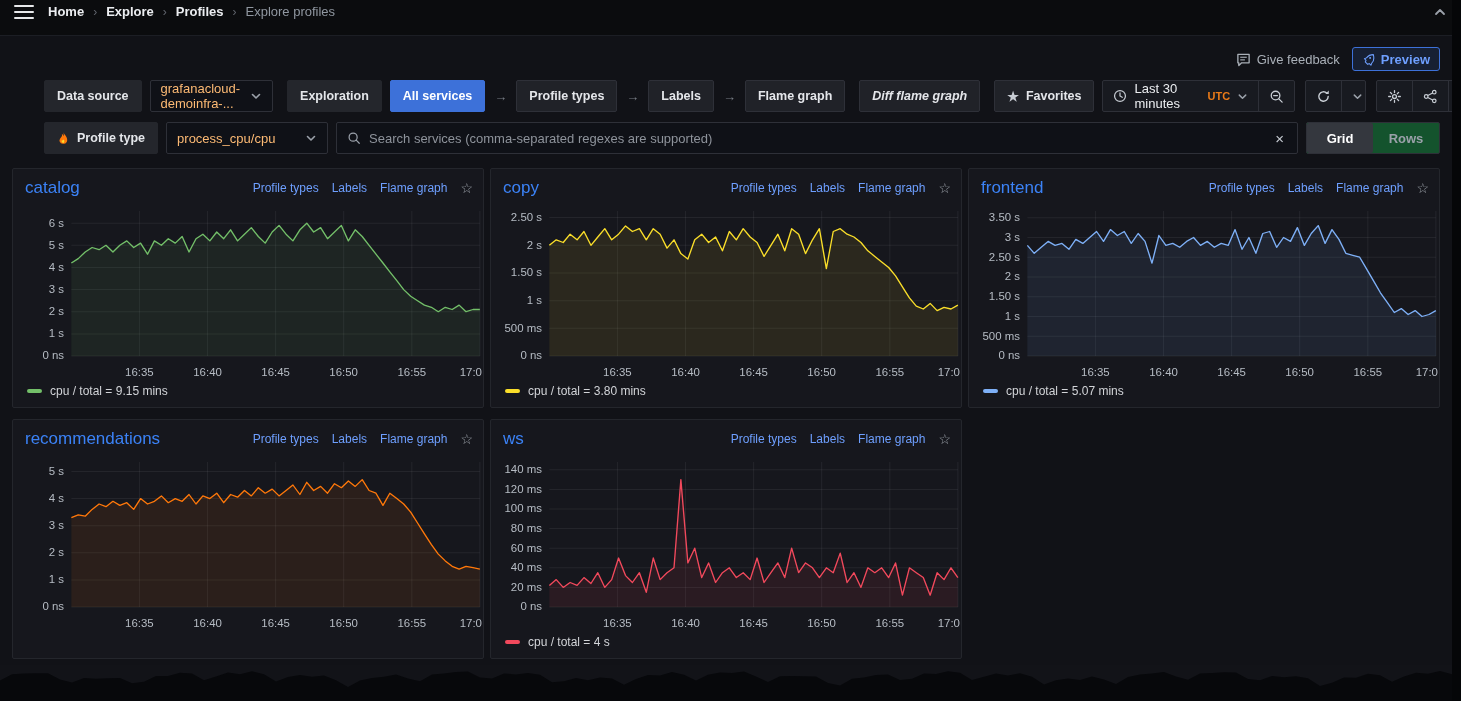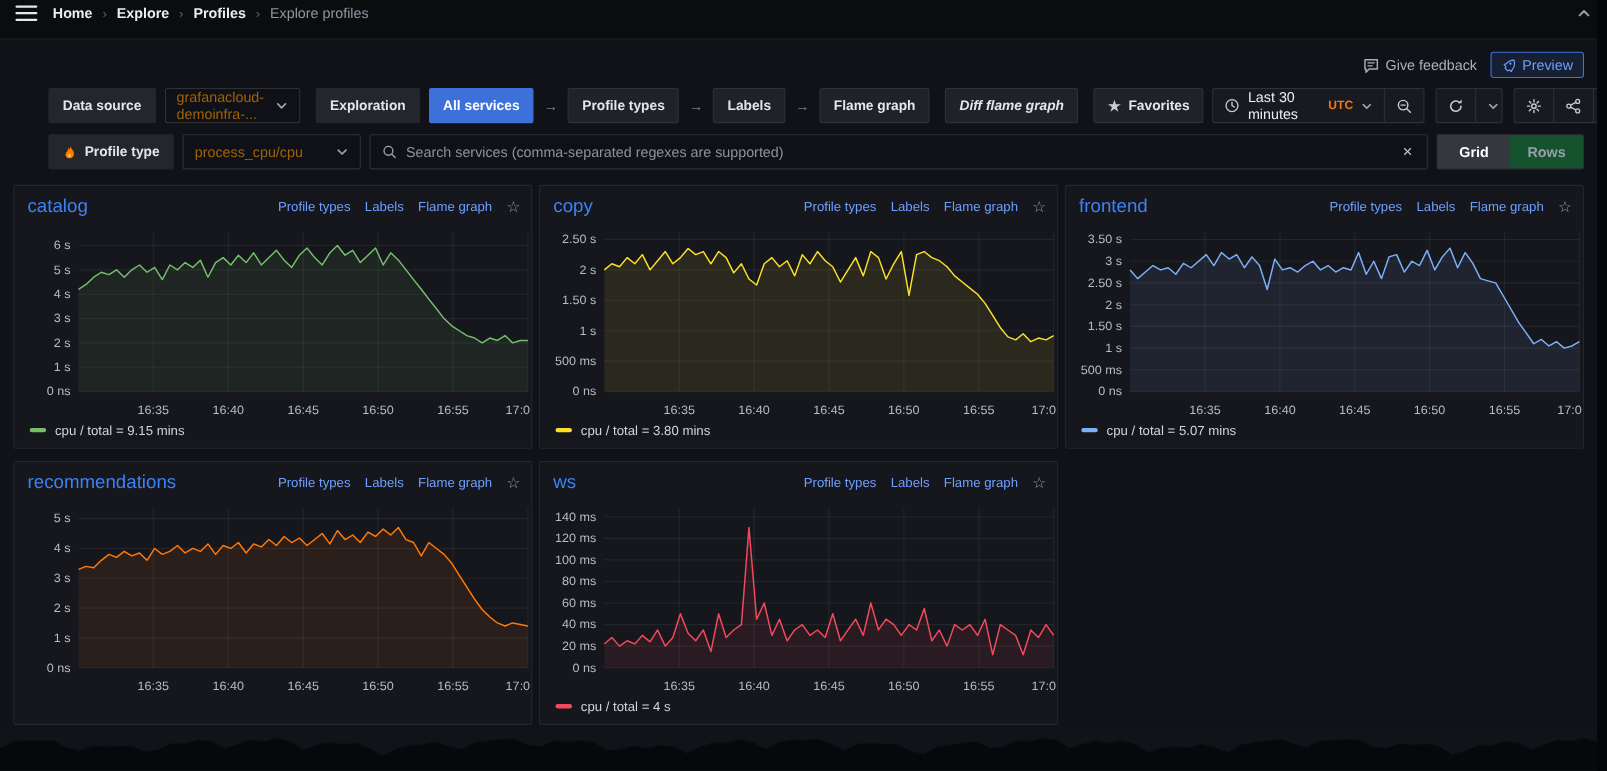--- a/index.html
+++ b/index.html
@@ -16,32 +16,32 @@
   .crumb.muted { color:#9097a0; font-weight:400; cursor:default; }
   .crumb-sep { color:#60646c; font-size:12px; }
   .topbar-spacer { flex:1; }
 
   
   .main { padding:10px 21px 0 12px; }
   .feedback-row { display:flex; justify-content:flex-end; align-items:center; gap:12px; height:26px; margin-bottom:8px; }
   .give-feedback { display:flex; align-items:center; gap:6px; color:#aab0b8; font-size:13px; cursor:pointer; }
   .btn-preview { display:flex; align-items:center; gap:6px; height:24px; padding:0 9px;
     border:1px solid #3d71d9; border-radius:3px; background:rgba(61,113,217,0.15);
-    color:#6e9fff; font-size:13px; font-weight:400; cursor:pointer; }
+    color:#6e9fff; font-size:13px; font-weight:700; cursor:pointer; }
 
   .filter-row { display:flex; align-items:center; gap:8px; margin-bottom:10px; }
   .chip { height:32px; display:flex; align-items:center; gap:7px; padding:0 12px;
     background:#202228; border:1px solid #2e3038; border-radius:2px;
     color:#e4e6ea; font-size:12.5px; font-weight:600; white-space:nowrap; }
   .chip.label-only { background:#24262c; border-color:#24262c;margin-left:32px; }
   .chip.active { background:#3d71d9; border-color:#3d71d9; color:#fff; cursor:pointer; }
   .chip.clickable { cursor:pointer; }
   .dropdown { height:32px; display:flex; align-items:center; justify-content:space-between; gap:10px;
     padding:0 10px; background:#0f1117; border:1px solid #2e3038; border-radius:2px;
-    color:#a16207; font-size:13px; font-weight:500; cursor:pointer; }
+    color:#fdba74; font-size:13px; font-weight:500; cursor:pointer; }
   .dropdown.ds { width:232px; }
   .dropdown.pt { width:162px; }
   .step-arrow { color:#787d85; font-size:13px; padding:0 1px; }
   .filter-right { margin-left:auto; display:flex; align-items:center; gap:10px; }
   .btn-group { display:flex; align-items:stretch; height:32px; background:#181a20;
     border:1px solid #2e3038; border-radius:2px; overflow:hidden; }
   .btn-seg { display:flex; align-items:center; gap:7px; padding:0 10px; cursor:pointer; color:#c7ccd3; font-size:13px; }
   .btn-seg + .btn-seg { border-left:1px solid #2e3038; }
   .time-label { color:#eceef1; font-weight:500; }
   .tz { color:#eb7b18; font-size:11px; font-weight:600; }

